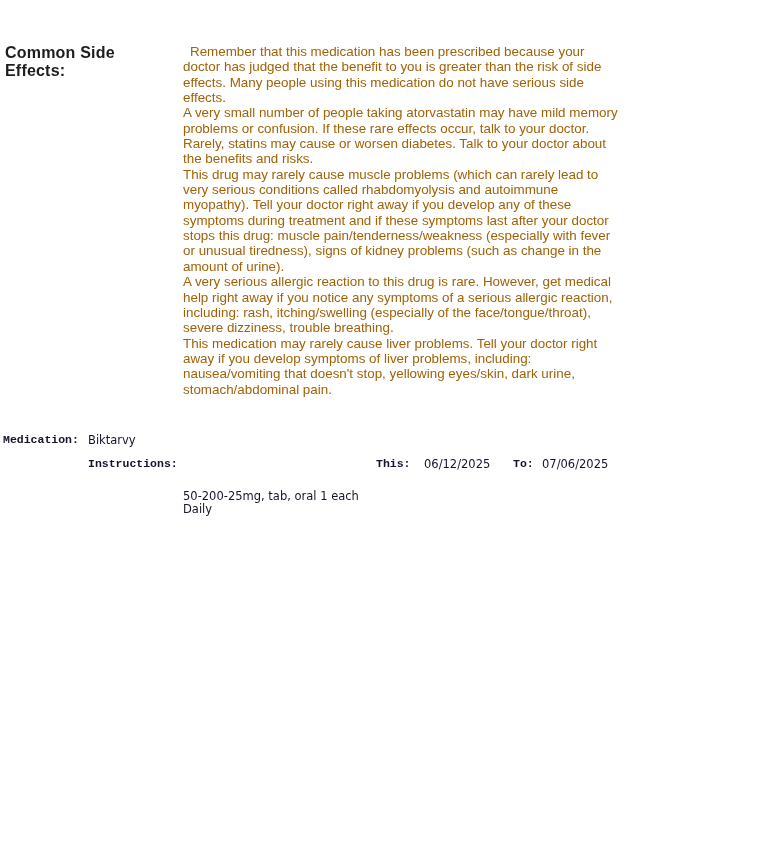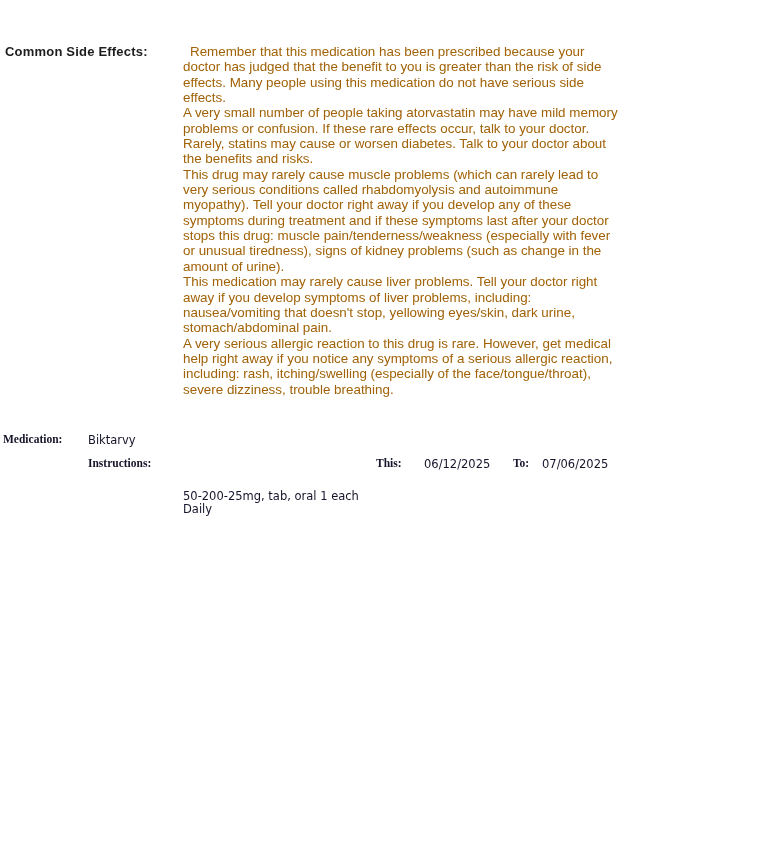--- a/index.html
+++ b/index.html
@@ -13,21 +13,21 @@
     height: 864px;
     background: #ffffff;
     overflow: hidden;
     font-family: "Liberation Sans", sans-serif;
   }
   .se-label {
     position: absolute;
     left: 5px;
     top: 44px;
     width: 172px;
-    font-size: 13px;
+    font-size: 16px;
     font-weight: bold;
     color: #1d1d1d;
     letter-spacing: 0.2px;
   }
   .se-text {
     position: absolute;
     left: 183px;
     top: 44px;
     width: 438px;
     font-size: 13.4px;
@@ -36,21 +36,21 @@
   }
   .se-text p {
     margin: 0;
     padding: 0;
   }
   .se-text p.indent-first {
     text-indent: 7px;
   }
   .bottom-label {
     position: absolute;
-    font-family: Liberation Serif, serif;
+    font-family: Liberation Mono, monospace;
     font-size: 11.5px;
     font-weight: bold;
     color: #14142b;
     white-space: nowrap;
   }
   .bottom-value {
     position: absolute;
     font-family: "DejaVu Sans", sans-serif;
     font-size: 11.5px;
     color: #14142b;
@@ -76,22 +76,22 @@
 
 <div class="page">
 
   <div class="se-label">Common Side Effects:</div>
 
   <div class="se-text">
     <p class="indent-first">Remember that this medication has been prescribed because your doctor has judged that the benefit to you is greater than the risk of side effects. Many people using this medication do not have serious side effects.</p>
     <p>A very small number of people taking atorvastatin may have mild memory problems or confusion. If these rare effects occur, talk to your doctor.</p>
     <p>Rarely, statins may cause or worsen diabetes. Talk to your doctor about the benefits and risks.</p>
     <p>This drug may rarely cause muscle problems (which can rarely lead to very serious conditions called rhabdomyolysis and autoimmune myopathy). Tell your doctor right away if you develop any of these symptoms during treatment and if these symptoms last after your doctor stops this drug: muscle pain/tenderness/weakness (especially with fever or unusual tiredness), signs of kidney problems (such as change in the amount of urine).</p>
+    <p>A very serious allergic reaction to this drug is rare. However, get medical help right away if you notice any symptoms of a serious allergic reaction, including: rash, itching/swelling (especially of the face/tongue/throat), severe dizziness, trouble breathing.</p>
     <p>This medication may rarely cause liver problems. Tell your doctor right away if you develop symptoms of liver problems, including: nausea/vomiting that doesn't stop, yellowing eyes/skin, dark urine, stomach/abdominal pain.</p>
-    <p>A very serious allergic reaction to this drug is rare. However, get medical help right away if you notice any symptoms of a serious allergic reaction, including: rash, itching/swelling (especially of the face/tongue/throat), severe dizziness, trouble breathing.</p>
   </div>
 
   <div class="bottom-label pos-medication-label">Medication:</div>
   <div class="bottom-value pos-medication-value">Biktarvy</div>
 
   <div class="bottom-label pos-instructions-label">Instructions:</div>
   <div class="bottom-value wrap pos-instructions-value">50-200-25mg, tab, oral 1 each Daily</div>
 
   <div class="bottom-label pos-from-label">This:</div>
   <div class="bottom-value pos-from-value">06/12/2025</div>

